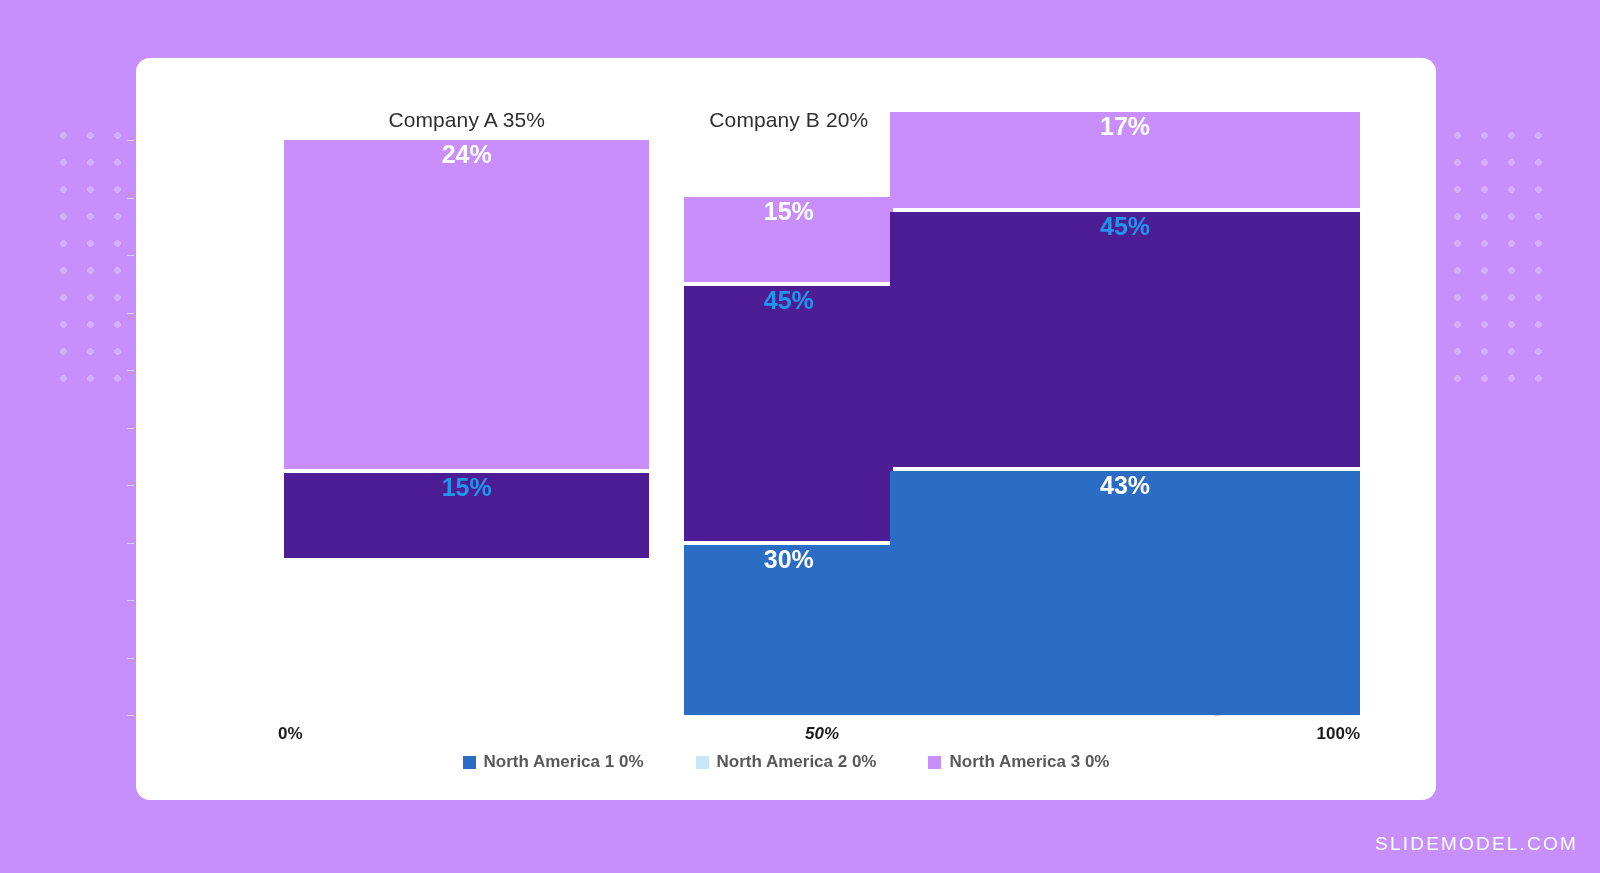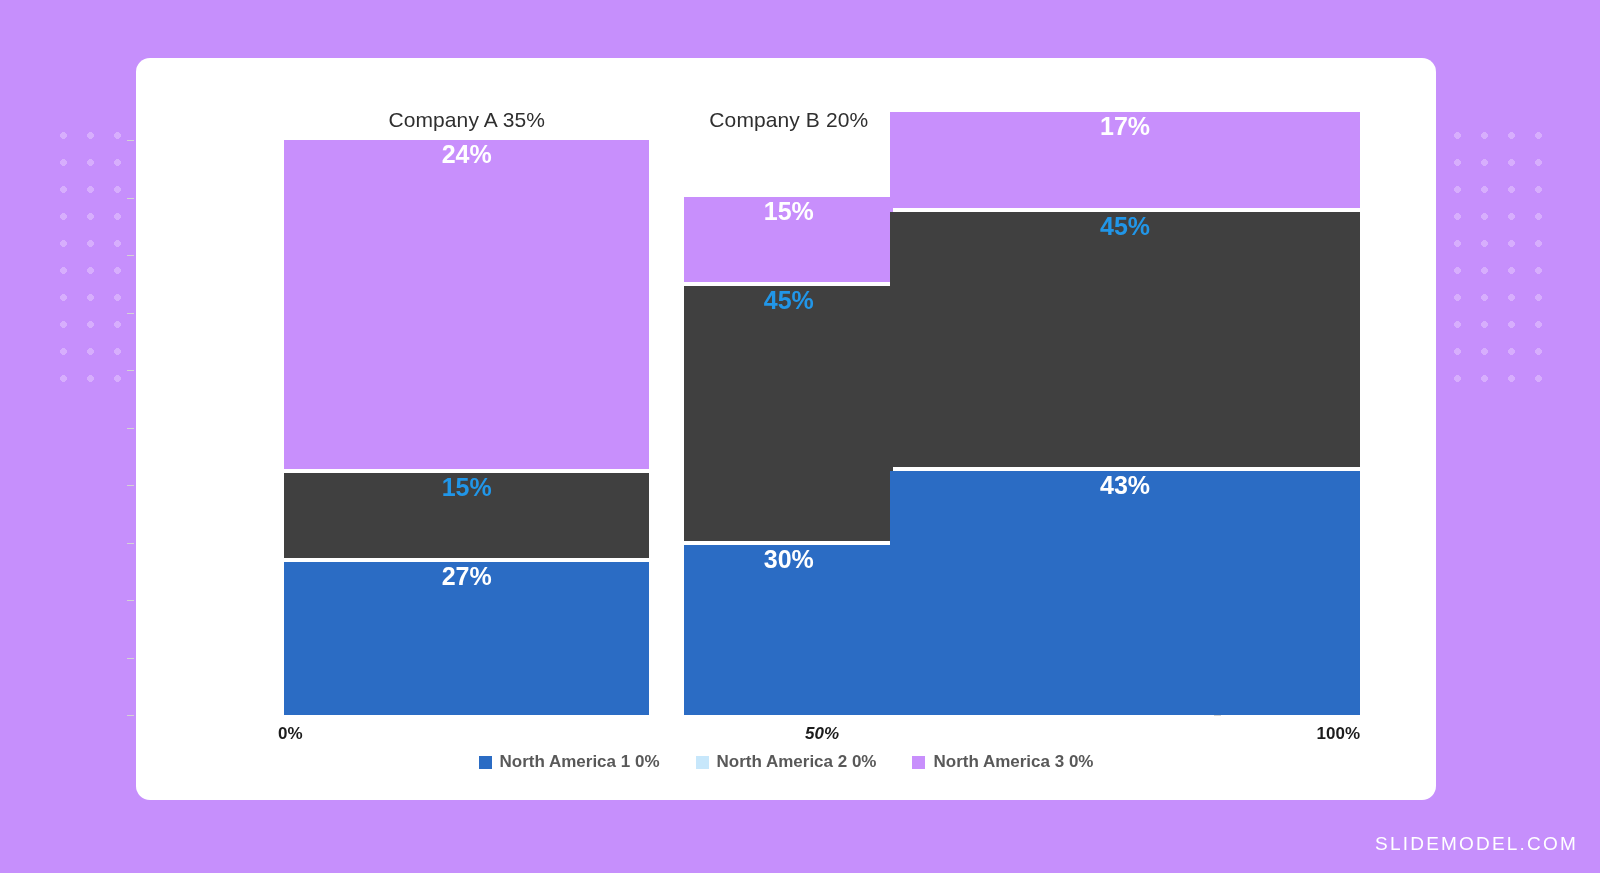--- a/index.html
+++ b/index.html
@@ -62,21 +62,21 @@
     position:absolute;
     left:0;right:0;
     display:flex;
     align-items:flex-start;
     justify-content:center;
     font-weight:bold;
     font-size:25px;
     box-sizing:border-box;
   }
   .seg.na1{background:#2b6cc4;color:#ffffff;}
-  .seg.na2{background:#404040;color:#2196e8;}
+  .seg.na2{background:#4c1d95;color:#2196e8;}
   .seg.na3{background:#c88ffc;color:#ffffff;}
 
   
   .y-axis{
     position:absolute;
     left:0;top:82px;height:575px;width:0;
   }
   .tick{
     position:absolute;
     width:7px;height:1px;background:#d3d3d3;
@@ -91,21 +91,21 @@
     font-size:17px;font-weight:bold;color:#1c1c1c;
     white-space:nowrap;
   }
 
   
   .legend{
     position:absolute;
     left:0;right:0;top:694px;
     display:flex;
     justify-content:center;
-    gap:36px;
+    gap:52px;
     align-items:center;
   }
   .leg-item{display:flex;align-items:center;gap:8px;}
   .leg-swatch{width:13px;height:13px;display:inline-block;}
   .leg-text{
     font-size:17px;font-weight:bold;color:#595959;white-space:nowrap;
   }
 
   
   .brand{
@@ -145,23 +145,20 @@
         <div class="tick l" style="top: 57.5px;"></div>
         <div class="tick r" style="top: 57.5px;"></div>
         <div class="tick r" style="top: 0px;"></div>
         <div class="tick r" style="top: 287.5px;"></div>
         <div class="tick r" style="top: 575px;"></div>
       </div>
 
     <div class="plot" id="plot">
         <div class="mek-col" style="left: 0px; width: 365.4px;">
           <div class="col-title" style="left: 0px; width: 365.4px;">Company A 35%</div>
-          <div class="seg na1" style="bottom: 0px; height: 153.09px;">
-            <span>27%</span>
-          </div>
           <div class="seg na2" style="bottom: 157.09px; height: 85.05px;">
             <span>15%</span>
           </div>
           <div class="seg na3" style="bottom: 246.14px; height: 328.86px;">
             <span>24%</span>
           </div>
         </div>
         <div class="mek-col" style="left: 381.4px; width: 208.8px; margin-left: 19px;">
           <div class="col-title" style="left: 0px; width: 208.8px;">Company B 20%</div>
           <div class="seg na1" style="bottom: 0px; height: 170.1px;">

